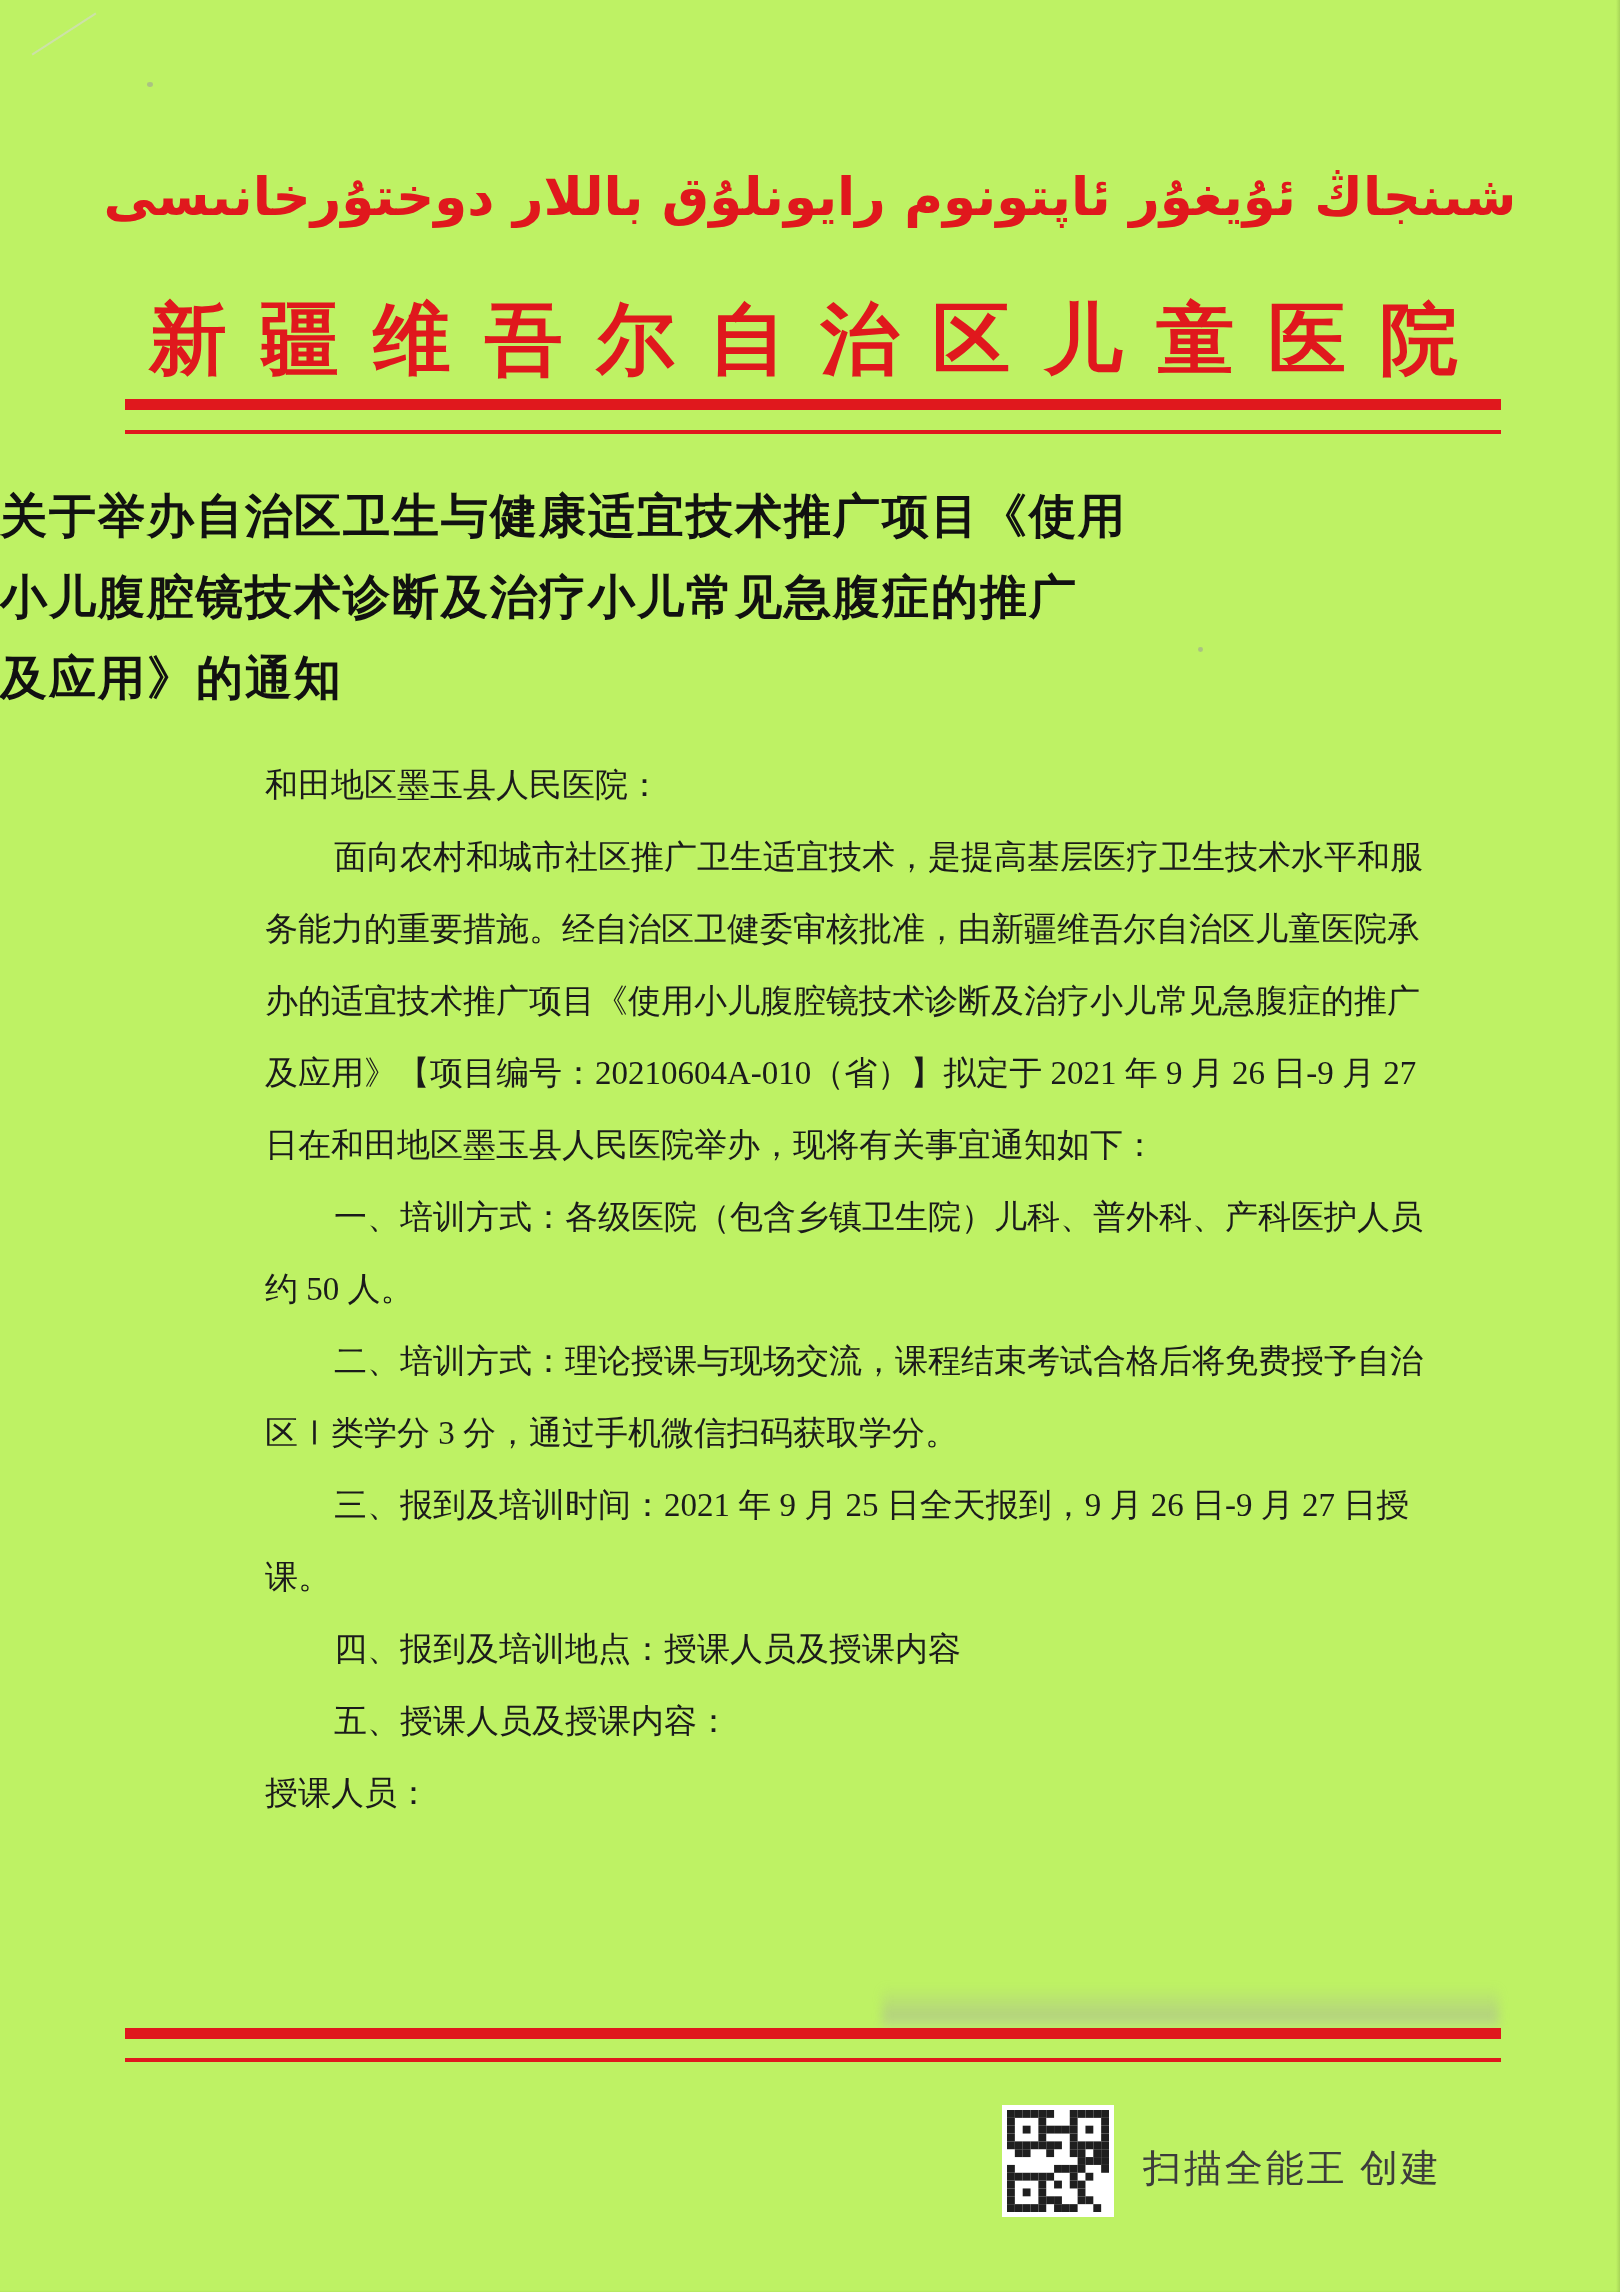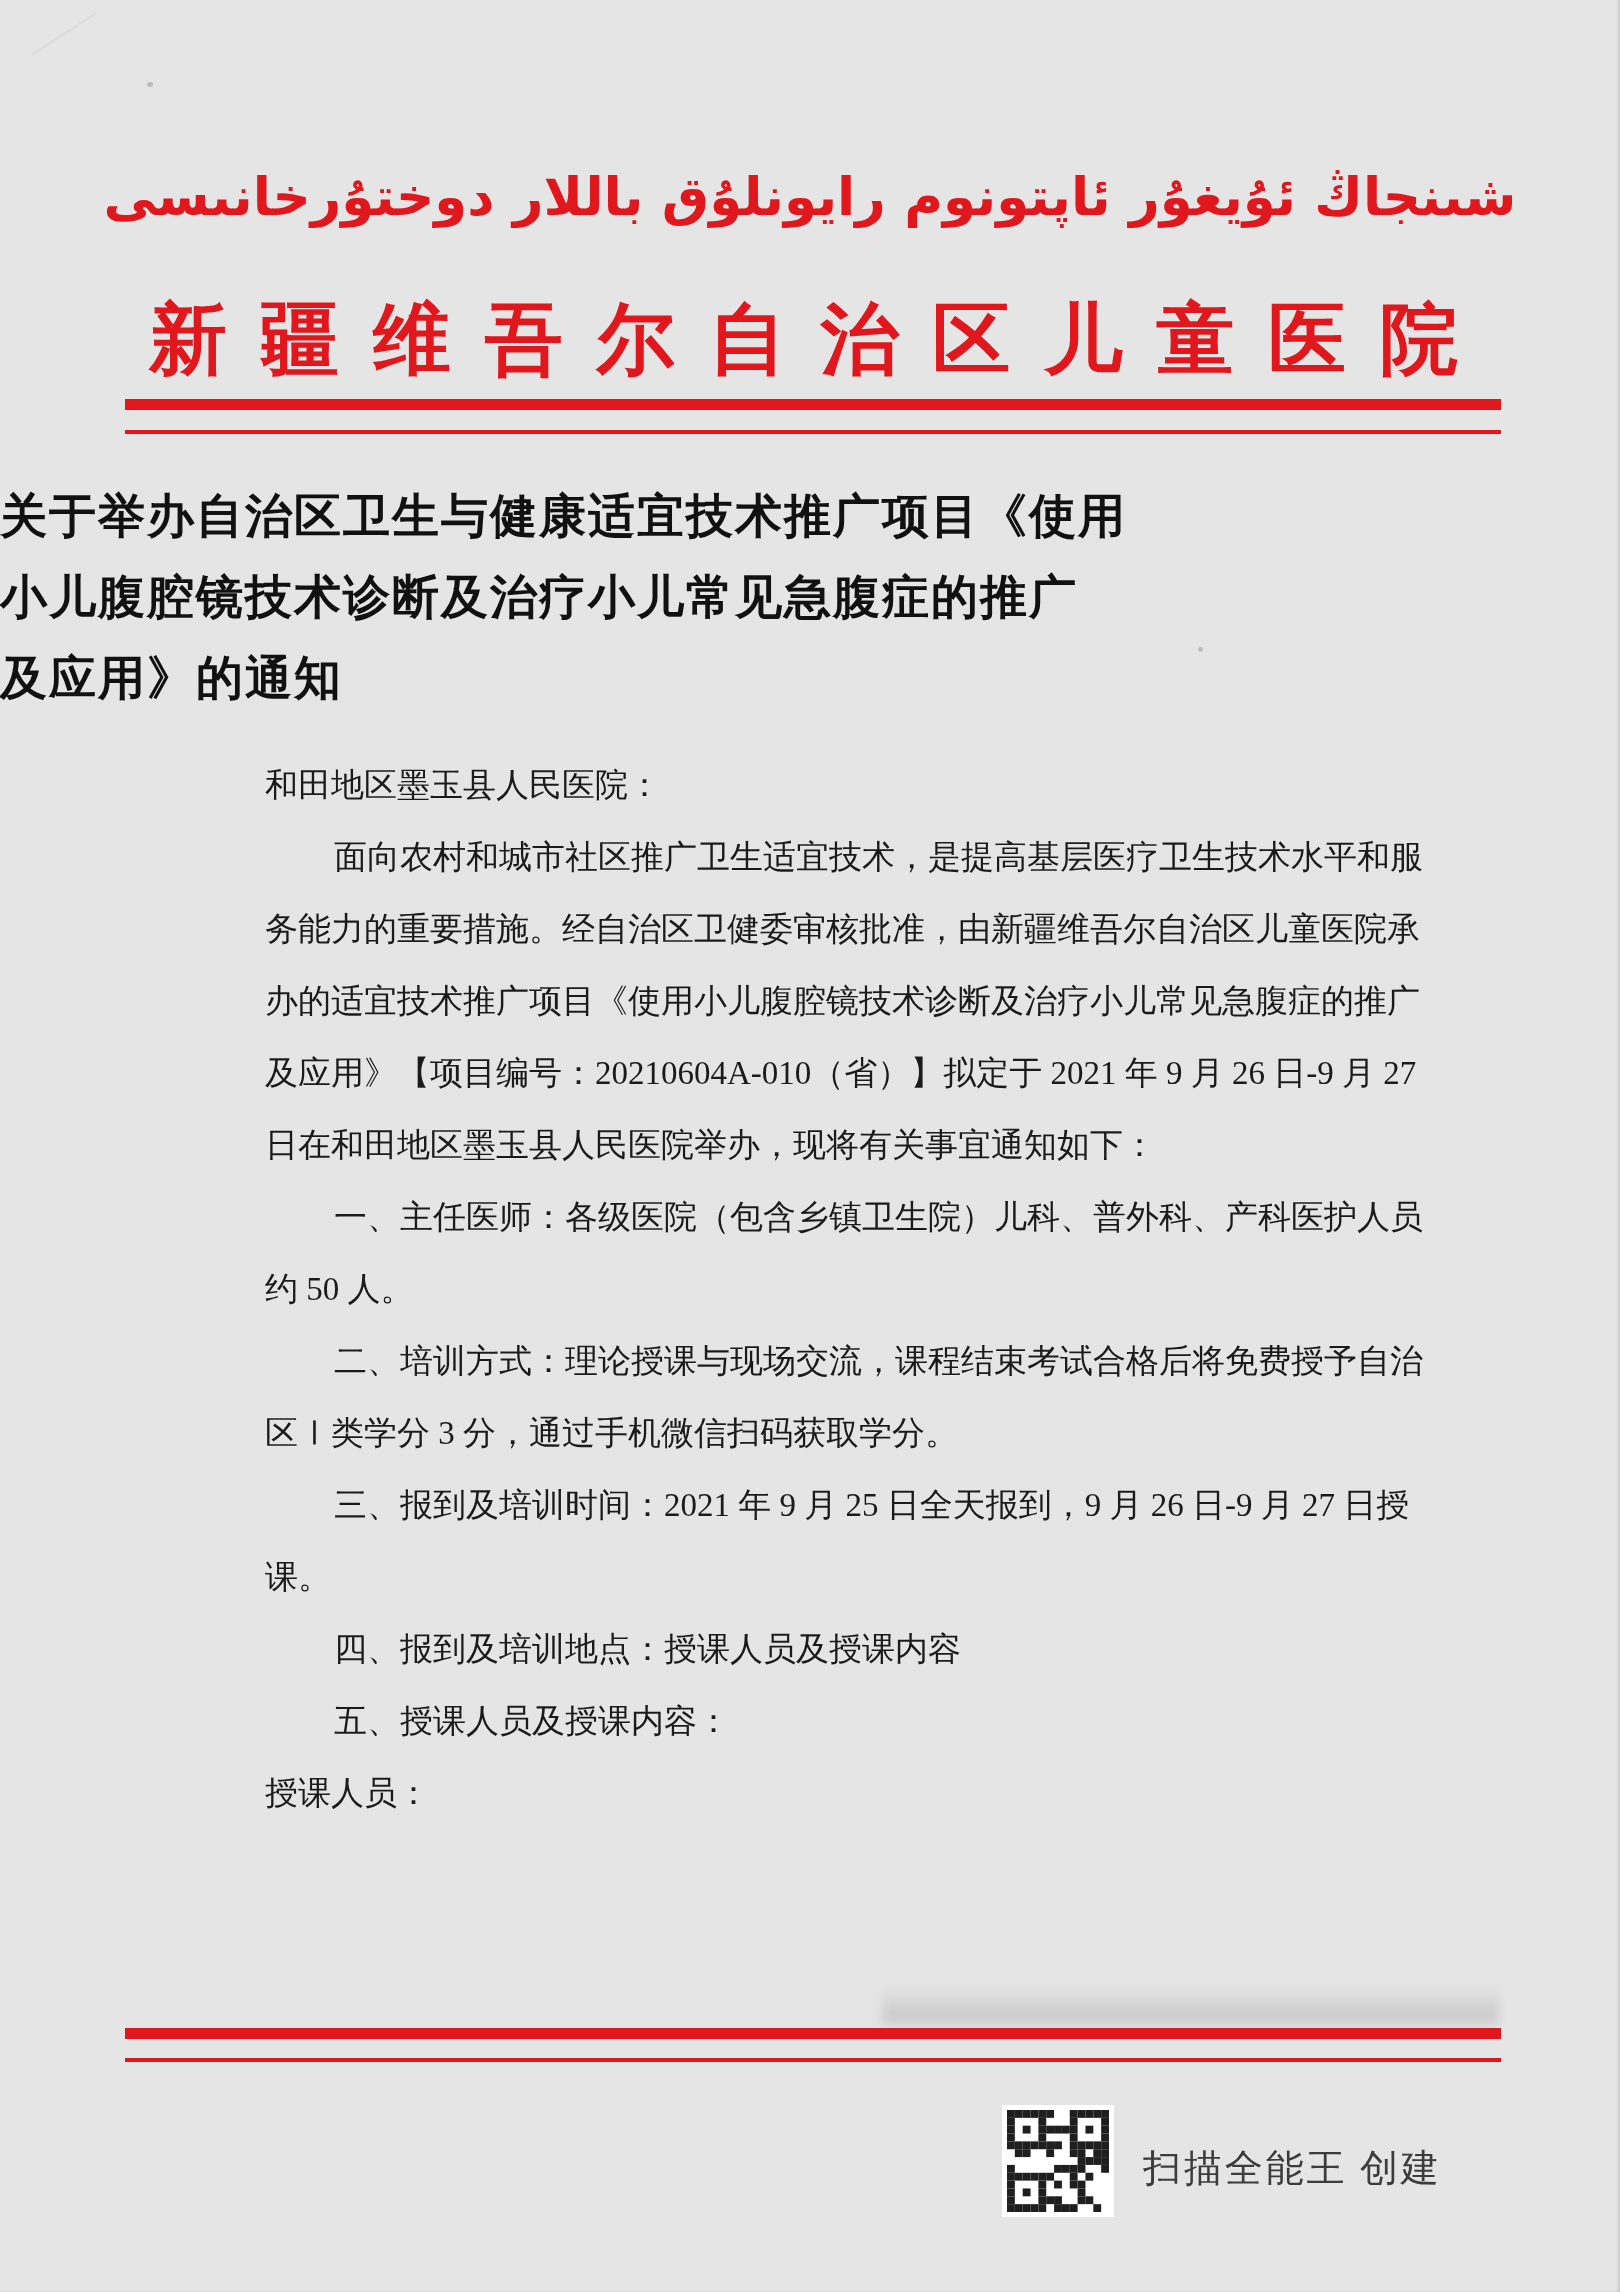--- a/index.html
+++ b/index.html
@@ -1,19 +1,19 @@
 <!DOCTYPE html>
 <html lang="zh"><head>
 <meta charset="utf-8">
 <style>
   html,body{margin:0;padding:0;background:#ffffff;}
   .page{
     position:relative;
     width:1620px;height:2293px;
-    background:#e5e5e5;
+    background:#bef264;
     overflow:hidden;
     font-family:"Liberation Serif", serif;
     color:#1c1c1c;
   }
   
   .uyghur{
     position:absolute;top:143px;left:78px;right:78px;
     direction:rtl;text-align:center;
     font-family:"DejaVu Sans", sans-serif;
     font-size:53px;line-height:108px;font-weight:700;
@@ -114,21 +114,21 @@
     <div>及应用》的通知</div>
   </div>
 
   <div class="body-lines">
       <div class="body-line">和田地区墨玉县人民医院：</div>
       <div class="body-line ind">面向农村和城市社区推广卫生适宜技术，是提高基层医疗卫生技术水平和服</div>
       <div class="body-line">务能力的重要措施。经自治区卫健委审核批准，由新疆维吾尔自治区儿童医院承</div>
       <div class="body-line">办的适宜技术推广项目《使用小儿腹腔镜技术诊断及治疗小儿常见急腹症的推广</div>
       <div class="body-line">及应用》【项目编号：20210604A-010（省）】拟定于 2021 年 9 月 26 日-9 月 27</div>
       <div class="body-line">日在和田地区墨玉县人民医院举办，现将有关事宜通知如下：</div>
-      <div class="body-line ind">一、主任医师：各级医院（包含乡镇卫生院）儿科、普外科、产科医护人员</div>
+      <div class="body-line ind">一、培训方式：各级医院（包含乡镇卫生院）儿科、普外科、产科医护人员</div>
       <div class="body-line">约 50 人。</div>
       <div class="body-line ind">二、培训方式：理论授课与现场交流，课程结束考试合格后将免费授予自治</div>
       <div class="body-line">区Ⅰ类学分 3 分，通过手机微信扫码获取学分。</div>
       <div class="body-line ind">三、报到及培训时间：2021 年 9 月 25 日全天报到，9 月 26 日-9 月 27 日授</div>
       <div class="body-line">课。</div>
       <div class="body-line ind">四、报到及培训地点：授课人员及授课内容</div>
       <div class="body-line ind">五、授课人员及授课内容：</div>
       <div class="body-line">授课人员：</div>
     </div>
 

